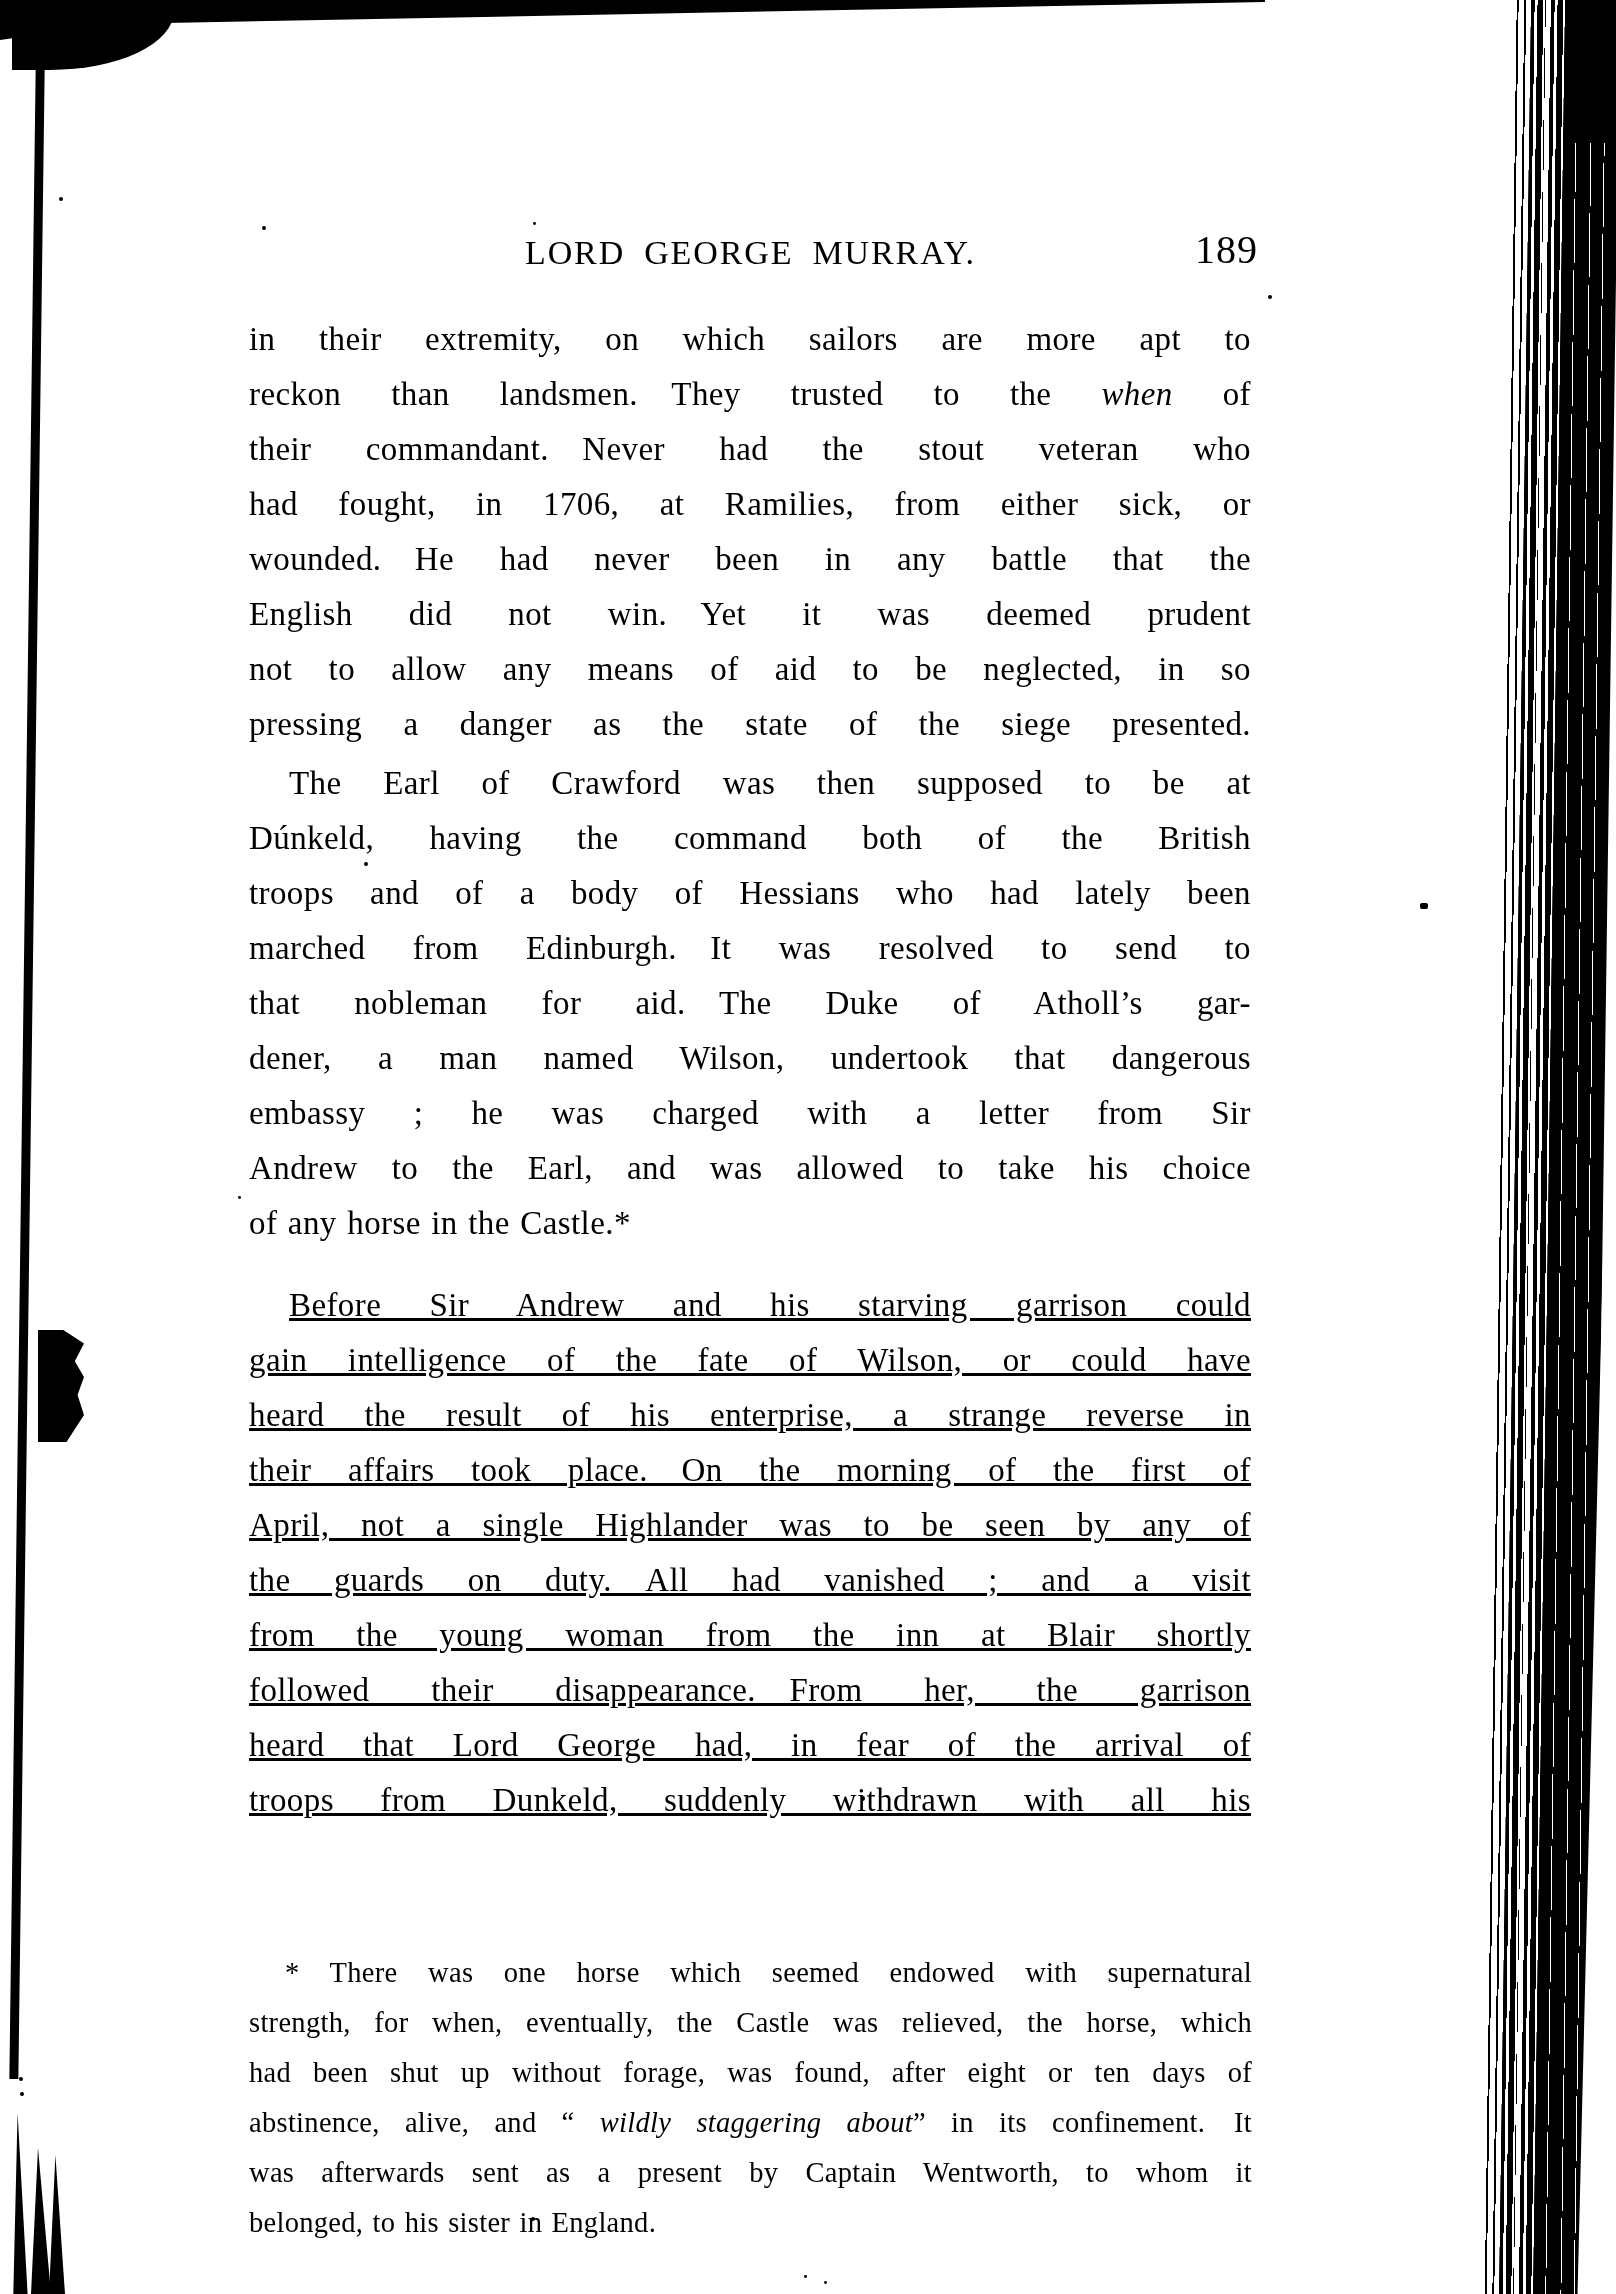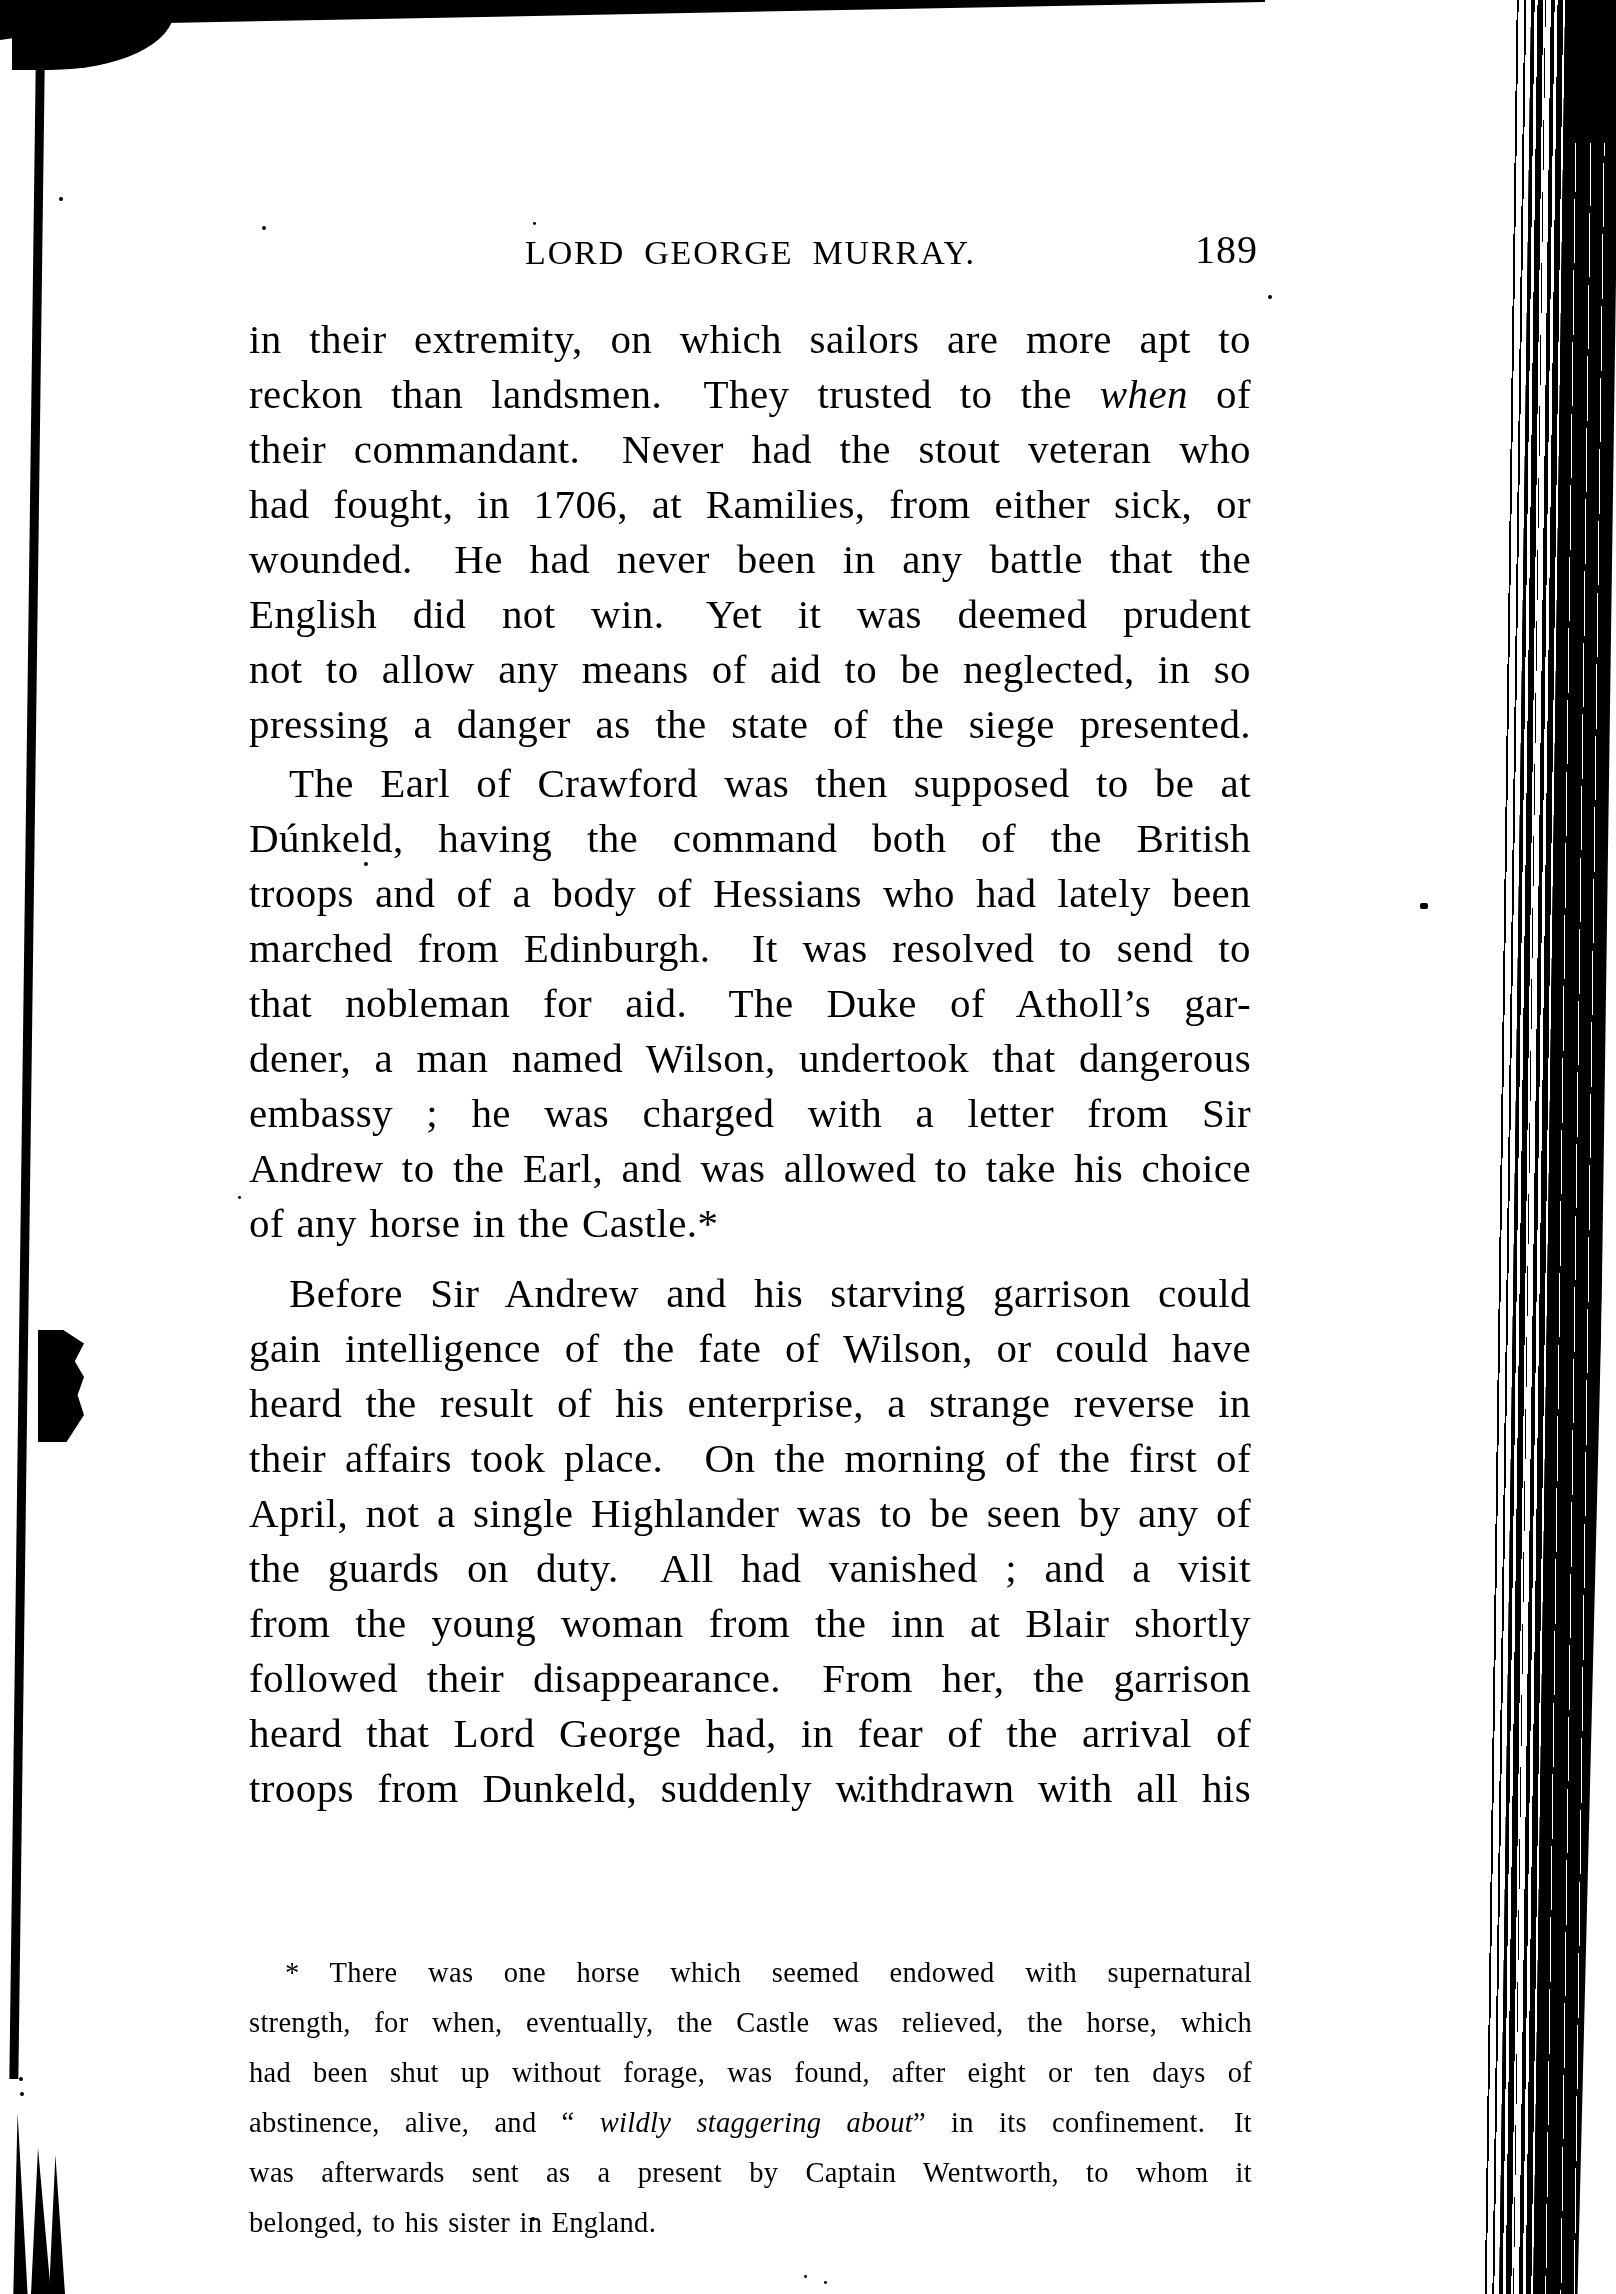--- a/index.html
+++ b/index.html
@@ -20,24 +20,24 @@
   .hdr-page{
     position:absolute;left:1195px;top:226px;
     font-size:40px;letter-spacing:1px;
   }
   
   .body-col{
     position:absolute;left:249px;top:312px;width:1002px;
   }
   .para{margin:0;padding:0;}
   .para.p2{margin-top:3.8px;}
-  .para.p3{margin-top:15px;}
+  .para.p3{margin-top:27px;text-decoration:underline;}
   .ln{
     height:55px;line-height:55px;
-    font-size:41px;
+    font-size:33px;
     word-spacing:1.9px;letter-spacing:0.4px;
     text-align:justify;text-align-last:justify;
     white-space:normal;overflow:visible;
   }
   .ln.indent{text-indent:40px;}
   .ln.end{text-align-last:left;}
   .it{font-style:italic;}
   
   .foot-col{
     position:absolute;left:249px;top:1948px;width:1003px;

